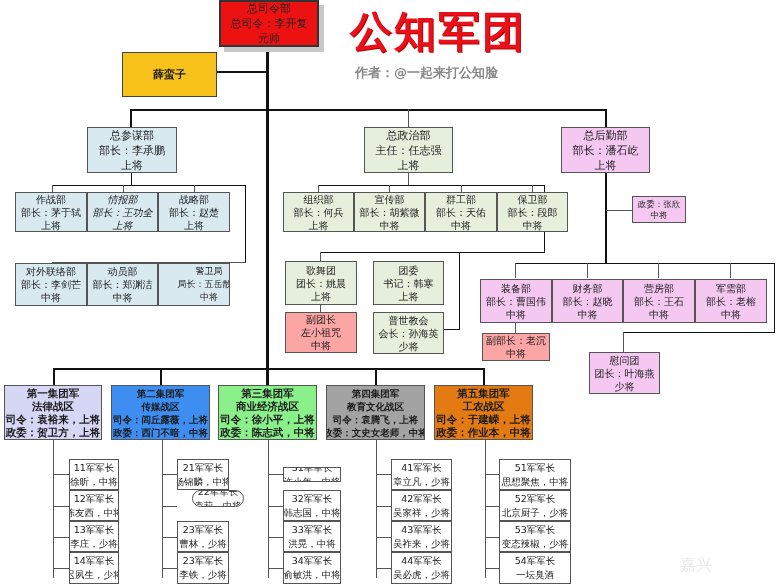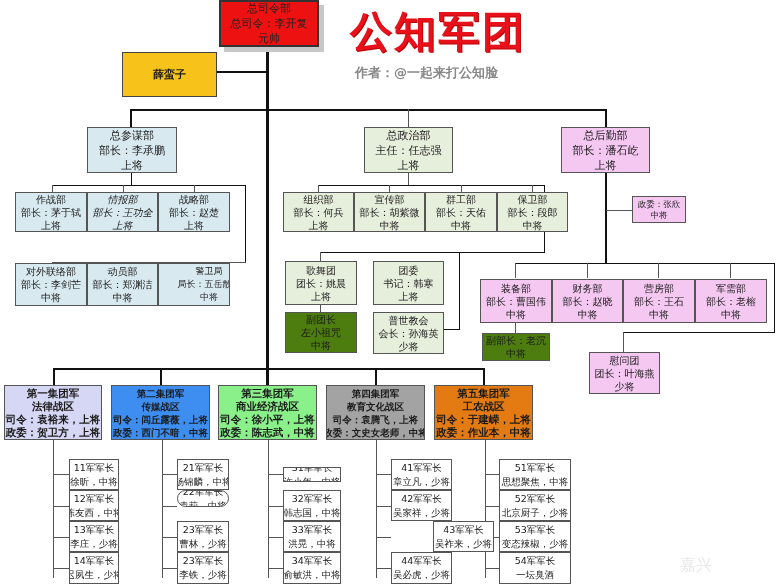--- a/index.html
+++ b/index.html
@@ -10,21 +10,21 @@
     font-size: 10px; line-height: 13px; display: flex; flex-direction: column;
     justify-content: center; align-items: center; white-space: nowrap; overflow: hidden;
   }
   .big { font-size: 11px; line-height: 15px; }
   .shadow { box-shadow: 5px 5px 0 #c8c8c8; }
   .hq { background: #ee1111; border: 2px solid #333; color: #222; }
   .deputy { background: #f7c21a; border: 1px solid #444; font-weight: bold; }
   .staff { background: #d8e9f0; }
   .pol { background: #e6eedc; }
   .log { background: #f5c8f2; }
-  .plain { background: #4d7c0f; }
+  .plain { background: #fca5a5; }
   .a1 { background: #d6d6f5; }
   .a2 { background: #3d8ef0; }
   .a3 { background: #8af08a; }
   .a4 { background: #a3a3a3; }
   .a5 { background: #e47b12; }
   .army { font-size: 10.5px; line-height: 13px; font-weight: bold; }
   .corps { font-size: 9.5px; line-height: 14px; background: #fff; }
   .line { position: absolute; background: #111; }
   .thin { background: #555; }
   .title {
@@ -298,21 +298,21 @@
   </div>
 <div class="box corps" style="left:69px;top:552px;width:50px;height:32px;">
     <span>14军军长</span>
     <span>迟夙生，少将</span>
   </div>
 
 <div class="box corps" style="left:177px;top:459px;width:52px;height:31px;">
     <span>21军军长</span>
     <span>杨锦麟，中将</span>
   </div>
-<div class="box corps" style="left:177px;top:490px;width:52px;height:17px;border-radius:11px;">
+<div class="box corps" style="left:192px;top:490px;width:52px;height:17px;border-radius:11px;">
     <span>22军军长</span>
     <span>袁莉，中将</span>
   </div>
 <div class="box corps" style="left:177px;top:521px;width:52px;height:31px;">
     <span>23军军长</span>
     <span>曹林，少将</span>
   </div>
 <div class="box corps" style="left:177px;top:552px;width:52px;height:32px;">
     <span>23军军长</span>
     <span>李铁，少将</span>
@@ -336,21 +336,21 @@
   </div>
 
 <div class="box corps" style="left:391px;top:459px;width:61px;height:31px;">
     <span>41军军长</span>
     <span>章立凡，少将</span>
   </div>
 <div class="box corps" style="left:391px;top:490px;width:61px;height:31px;">
     <span>42军军长</span>
     <span>吴家祥，少将</span>
   </div>
-<div class="box corps" style="left:391px;top:521px;width:61px;height:31px;margin-left:42px;">
+<div class="box corps" style="left:391px;top:521px;width:61px;height:31px;">
     <span>43军军长</span>
     <span>吴祚来，少将</span>
   </div>
 <div class="box corps" style="left:391px;top:552px;width:61px;height:32px;">
     <span>44军军长</span>
     <span>吴必虎，少将</span>
   </div>
 
 <div class="box corps" style="left:499px;top:459px;width:72px;height:31px;">
     <span>51军军长</span>

